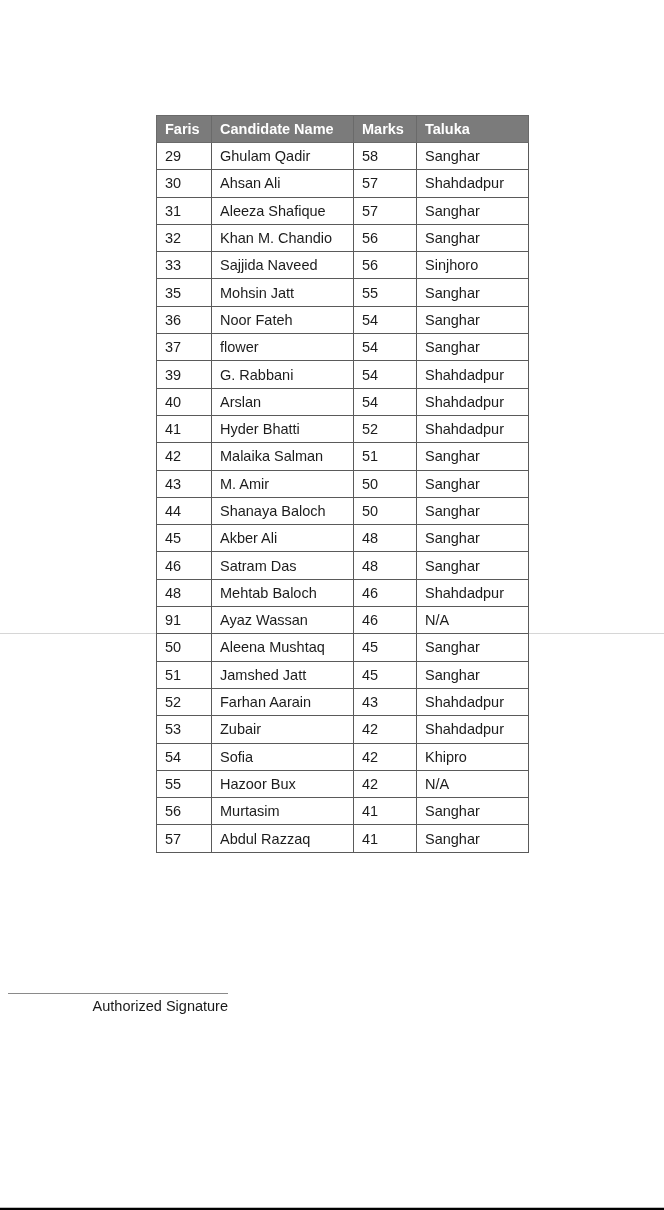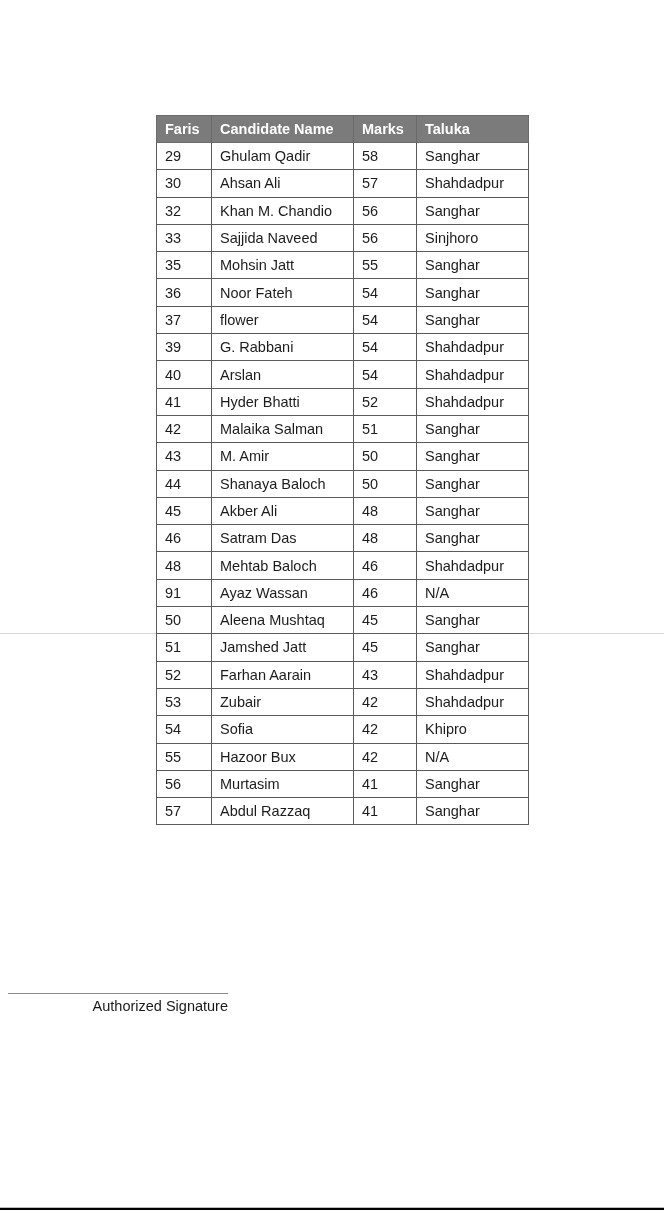--- a/index.html
+++ b/index.html
@@ -109,20 +109,26 @@
         <td>58</td>
         <td>Sanghar</td>
       </tr>
       <tr>
         <td>30</td>
         <td>Ahsan Ali</td>
         <td>57</td>
         <td>Shahdadpur</td>
       </tr>
       <tr>
+        <td>31</td>
+        <td>Aleeza Shafique</td>
+        <td>57</td>
+        <td>Sanghar</td>
+      </tr>
+      <tr>
         <td>32</td>
         <td>Khan M. Chandio</td>
         <td>56</td>
         <td>Sanghar</td>
       </tr>
       <tr>
         <td>33</td>
         <td>Sajjida Naveed</td>
         <td>56</td>
         <td>Sinjhoro</td>

